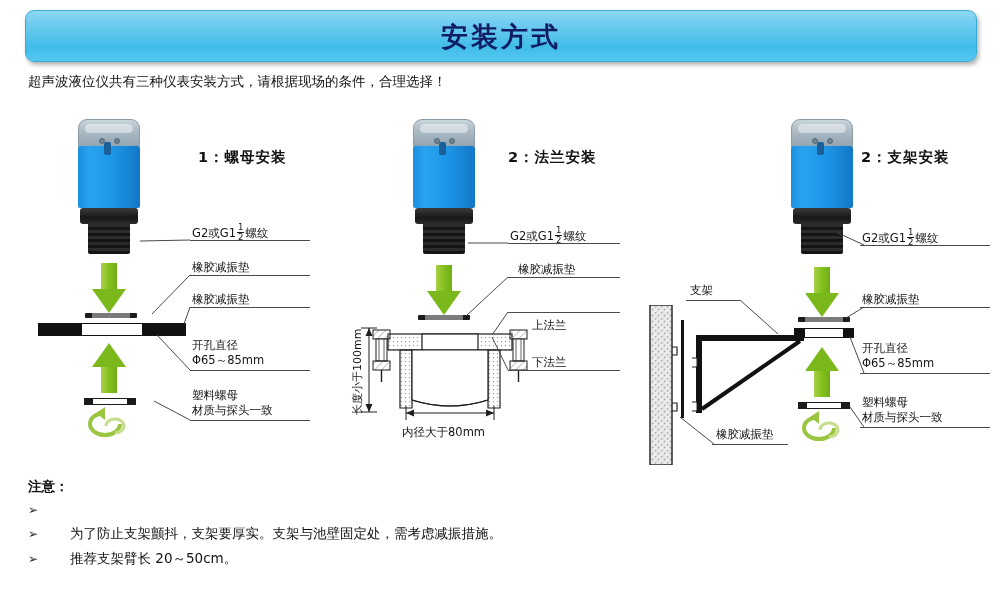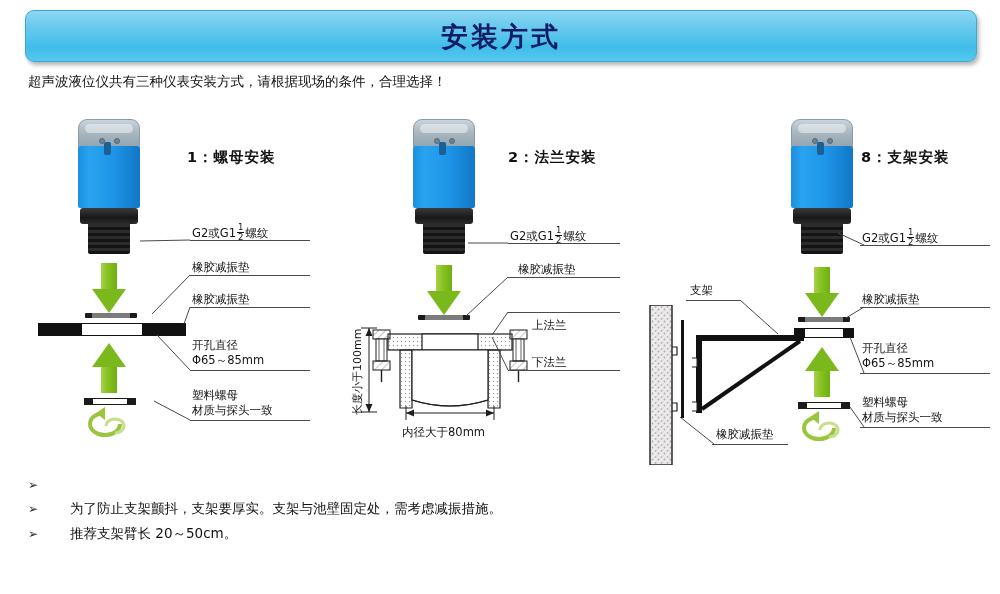--- a/index.html
+++ b/index.html
@@ -217,21 +217,21 @@
 <body>
 
 <div class="banner">
   <div class="banner-title">安装方式</div>
 </div>
 
 <div class="intro">超声波液位仪共有三种仪表安装方式，请根据现场的条件，合理选择！</div>
 
 <div class="panel" id="panel1">
 
-  <div class="panel-title" style="left:165px; top:33px;">1：螺母安装</div>
+  <div class="panel-title" style="left:176px; top:33px;">1：螺母安装</div>
 
   <div class="device" style="left:56px; top:4px;">
     <div class="dev-cap">
       <div class="dev-screws">
           <i></i>
           <i></i>
         </div>
     </div>
     <div class="dev-body"></div>
     <div class="dev-neck"></div>
@@ -380,21 +380,21 @@
   <div class="label" style="left:180px; top:111px;">
     <span>G2或G1</span><span class="frac"><span class="num">1</span><span class="den">2</span></span><span>螺纹</span>
   </div>
   <div class="label" style="left:188px; top:147px;">橡胶减振垫</div>
   <div class="label" style="left:202px; top:182px;margin-top:21px;">上法兰</div>
   <div class="label" style="left:202px; top:240px;">下法兰</div>
 </div>
 
 <div class="panel" id="panel3">
 
-  <div class="panel-title" style="left:213px; top:33px;">8：支架安装</div>
+  <div class="panel-title" style="left:213px; top:33px;">2：支架安装</div>
 
   <div class="device" style="left:143px; top:4px;">
     <div class="dev-cap">
       <div class="dev-screws">
           <i></i>
           <i></i>
         </div>
     </div>
     <div class="dev-body"></div>
     <div class="dev-neck"></div>
@@ -488,20 +488,21 @@
     <div>开孔直径</div>
     <div>Φ65～85mm</div>
   </div>
   <div class="label two" style="left:214px; top:280px;">
     <div>塑料螺母</div>
     <div>材质与探头一致</div>
   </div>
 </div>
 
 <div class="notes">
+  <div class="notes-title">注意：</div>
 
   <div class="note-row">
     <span class="note-bullet">➢</span>
   </div>
   <div class="note-row">
     <span class="note-bullet">➢</span>
     <span class="note-text">为了防止支架颤抖，支架要厚实。支架与池壁固定处，需考虑减振措施。</span>
   </div>
   <div class="note-row">
     <span class="note-bullet">➢</span>

